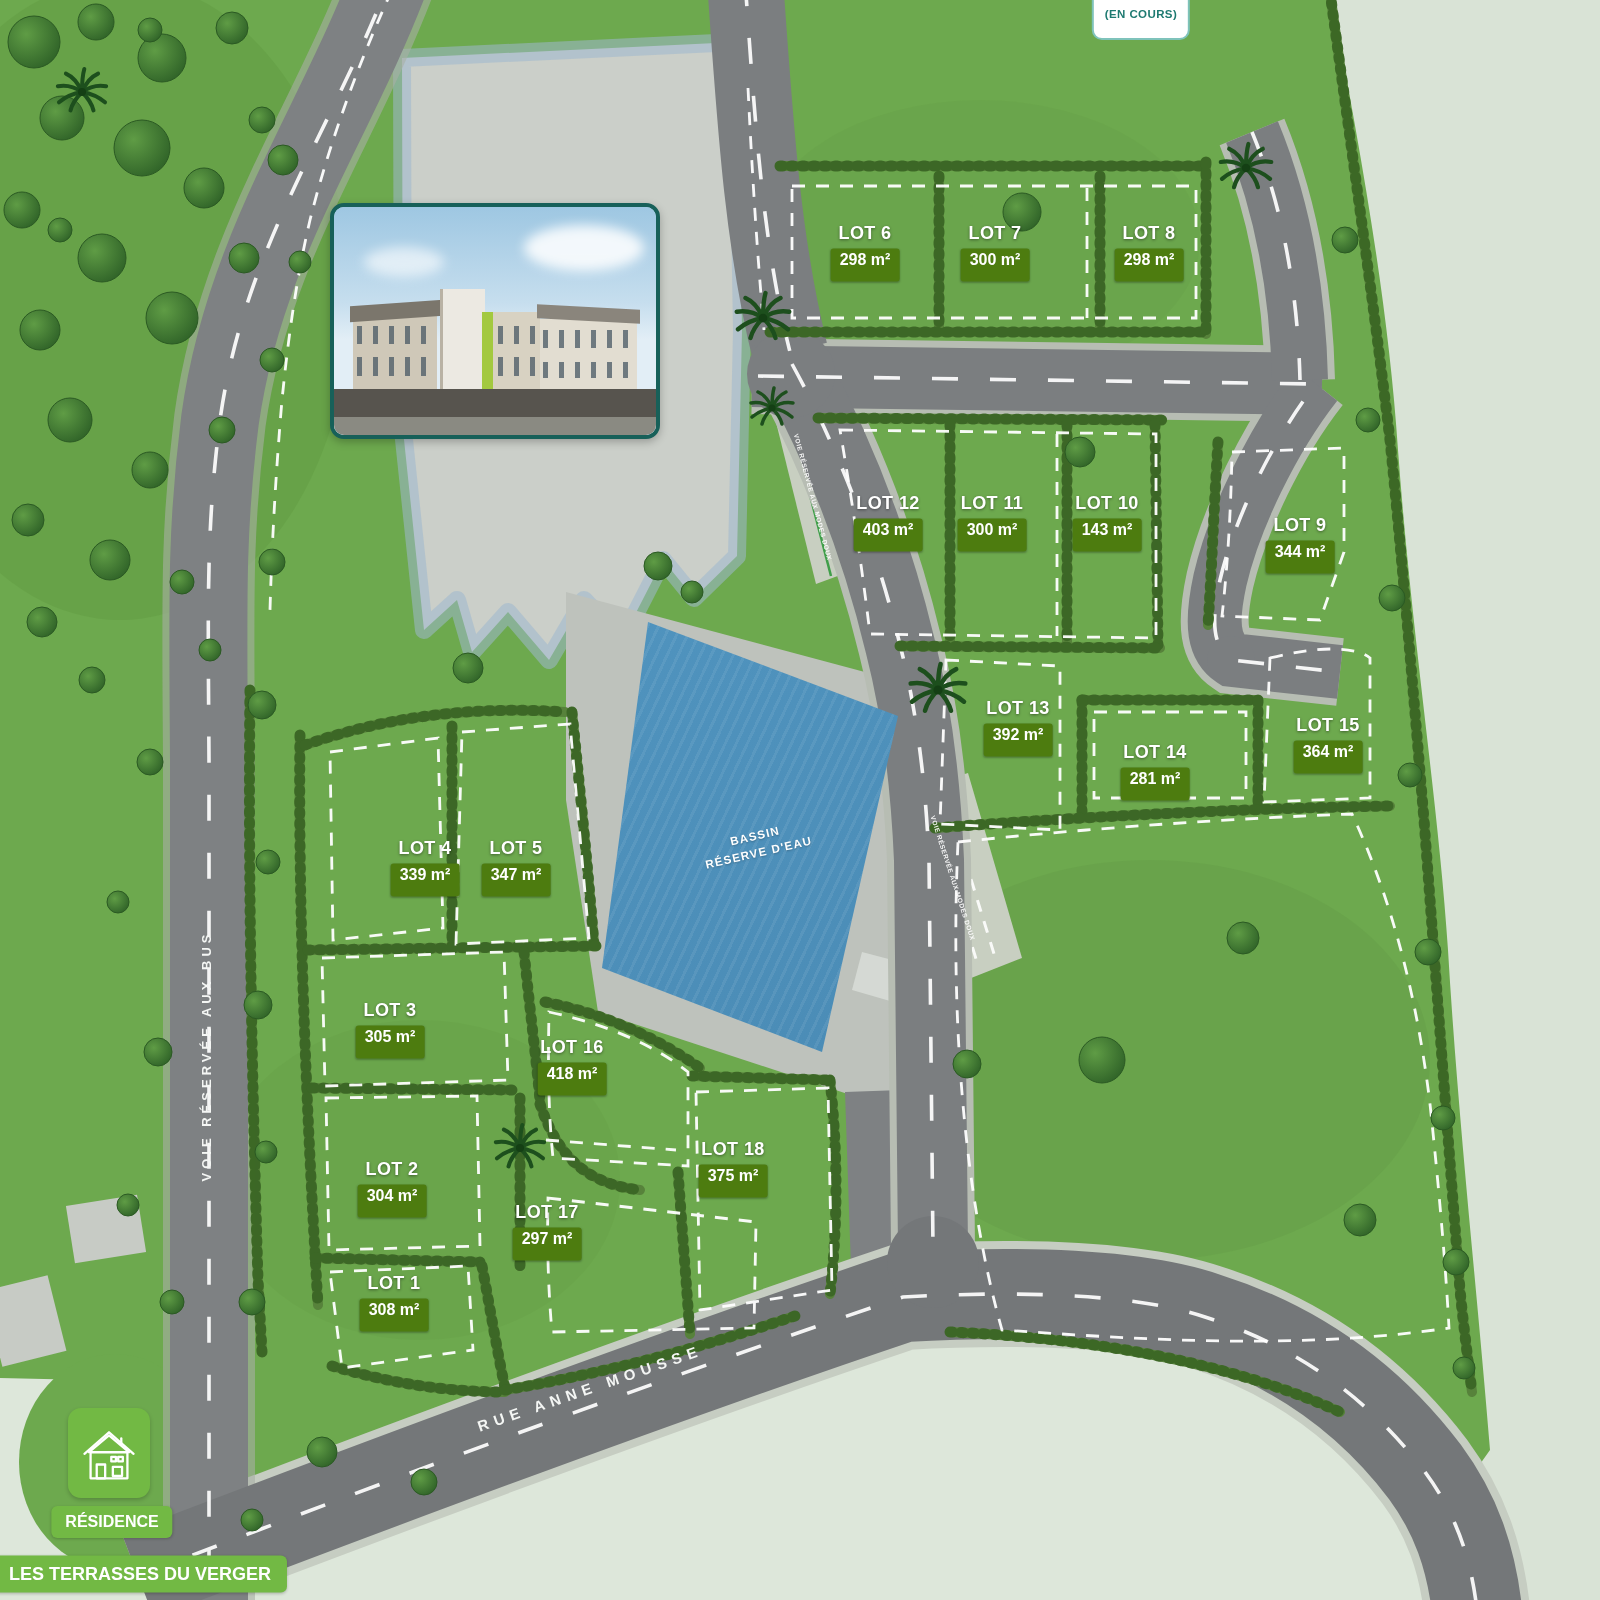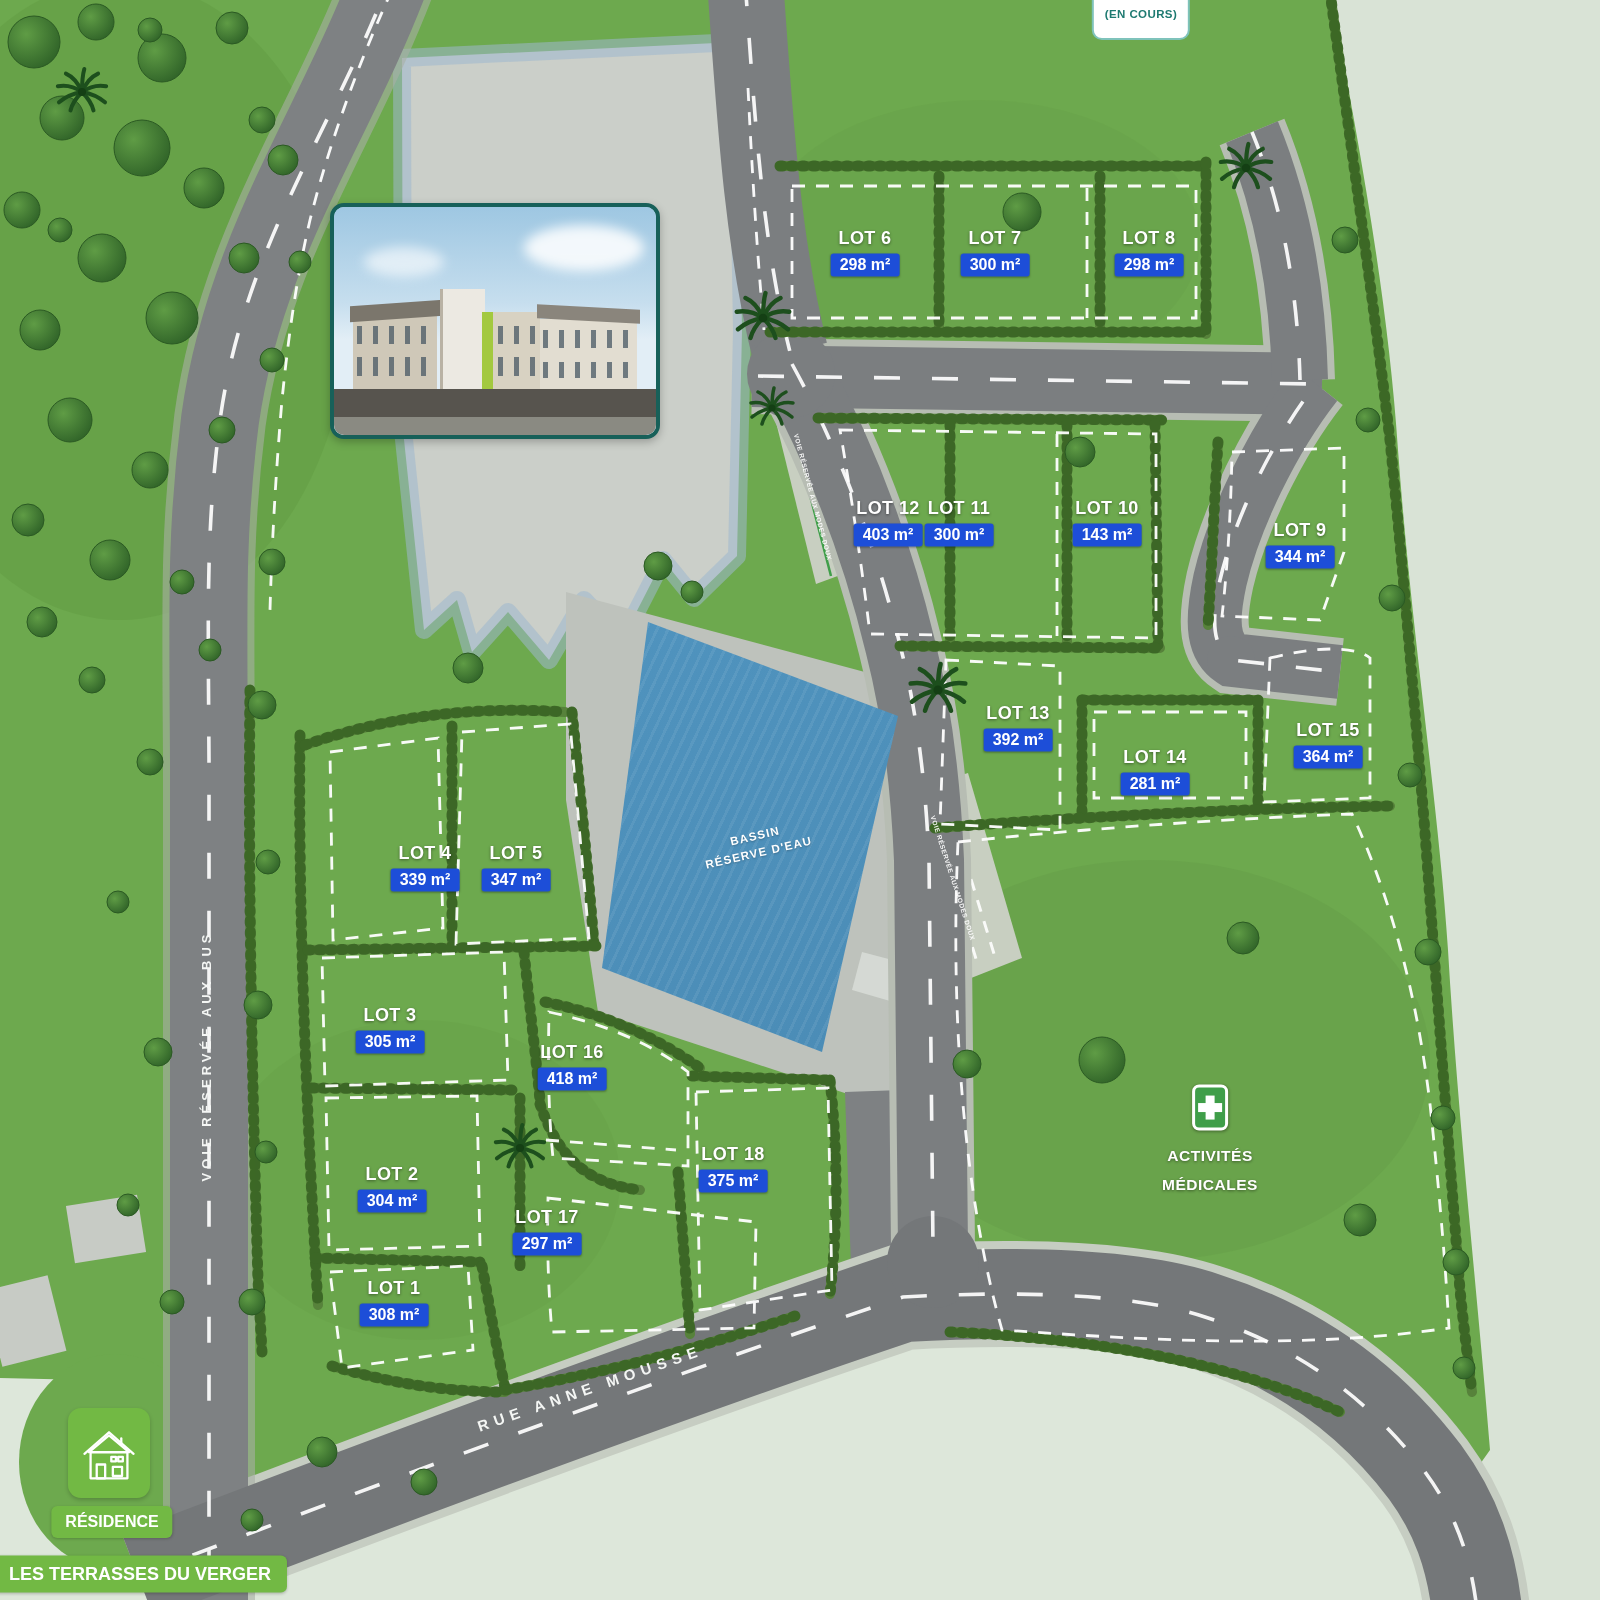--- a/index.html
+++ b/index.html
@@ -5,22 +5,22 @@
   html,body{margin:0;padding:0;background:#d9e3d6;}
   #stage{position:relative;width:1600px;height:1600px;overflow:hidden;
          font-family:"Liberation Sans",sans-serif;background:#d9e3d6;}
   .abs{position:absolute;}
   svg{display:block;}
   
   .lot{position:absolute;display:flex;flex-direction:column;align-items:center;gap:5px;
        transform:translate(-50%,-50%);z-index:6;pointer-events:none;}
   .lot .lname{color:#fff;font-weight:bold;font-size:18px;letter-spacing:.4px;
        text-shadow:0 1px 3px rgba(0,0,0,.45);white-space:nowrap;}
-  .lot .larea{background:#1d4ed8;color:#fff;font-weight:bold;font-size:16px;
-       padding:2px 9px 3px;border-radius:3px;white-space:nowrap;
+  .lot .larea{background:#4d7c0f;color:#fff;font-weight:bold;font-size:16px;
+       padding:2px 9px 13px;border-radius:3px;white-space:nowrap;
        box-shadow:0 1px 2px rgba(0,0,0,.25);}
   
   .pill{position:absolute;transform:translate(-50%,-50%);background:#fff;color:#1e7a71;
         font-weight:bold;font-size:11.5px;letter-spacing:.4px;padding:18px 11px;
         border:2px solid #7fc3bb;border-radius:10px;z-index:6;white-space:nowrap;}
   .teal-badge{position:absolute;transform:translate(-50%,-50%);background:#176059;
         color:#fff;font-weight:bold;font-size:17px;letter-spacing:.6px;text-align:center;
         padding:9px 26px;border-radius:10px;z-index:8;white-space:nowrap;
         box-shadow:0 2px 4px rgba(0,0,0,.3);}
   .photo-card{position:absolute;left:330px;top:203px;width:322px;height:228px;
@@ -301,27 +301,20 @@
     <div class="blk winrow" style="left:51%;top:66%;width:12%;height:8%;"></div>
     <div class="blk" style="left:64%;top:49%;width:30%;height:33%;background:#e2ddd1;"></div>
     <div class="blk winrow" style="left:65%;top:54%;width:28%;height:8%;"></div>
     <div class="blk winrow" style="left:65%;top:68%;width:28%;height:7%;"></div>
     <div class="blk" style="left:63%;top:44%;width:32%;height:6%;background:#8a857c;transform:skewY(3deg);"></div>
     <div class="blk" style="left:0;bottom:7%;width:100%;height:13%;background:#57544e;"></div>
     <div class="blk" style="left:0;bottom:0;width:100%;height:8%;background:#8a8a82;"></div>
   </div>
 </div>
 
-<div class="medical">
-  <div class="med-icon"></div>
-  <div class="med-text">
-    <div>ACTIVITÉS</div>
-    <div>MÉDICALES</div>
-  </div>
-</div>
 
 <div class="road-label" style="left:590px;top:1388px;transform:translate(-50%,-50%) rotate(-19deg);font-size:15px;letter-spacing:6px;">RUE ANNE MOUSSE</div>
 
 <div class="road-label" style="left:206px;top:1056px;transform:translate(-50%,-50%) rotate(-90deg);font-size:13px;letter-spacing:4px;">VOIE RÉSERVÉE AUX BUS</div>
 
 <div class="path-mini" style="left:813px;top:497px;transform:translate(-50%,-50%) rotate(75deg);">VOIE RÉSERVÉE AUX MODES DOUX</div>
 <div class="path-mini" style="left:953px;top:878px;transform:translate(-50%,-50%) rotate(72deg);">VOIE RÉSERVÉE AUX MODES DOUX</div>
 
 <div class="house-card">
   <svg width="64" height="66" viewBox="0 0 80 86">
@@ -373,21 +366,21 @@
       <div class="larea">298 m²</div>
     </div>
     <div class="lot" style="left: 1300px; top: 544px;">
       <div class="lname">LOT 9</div>
       <div class="larea">344 m²</div>
     </div>
     <div class="lot" style="left: 1107px; top: 522px;">
       <div class="lname">LOT 10</div>
       <div class="larea">143 m²</div>
     </div>
-    <div class="lot" style="left: 959px; top: 522px;">
+    <div class="lot" style="left: 992px; top: 522px;">
       <div class="lname">LOT 11</div>
       <div class="larea">300 m²</div>
     </div>
     <div class="lot" style="left: 888px; top: 522px;">
       <div class="lname">LOT 12</div>
       <div class="larea">403 m²</div>
     </div>
     <div class="lot" style="left: 1018px; top: 727px;">
       <div class="lname">LOT 13</div>
       <div class="larea">392 m²</div>

